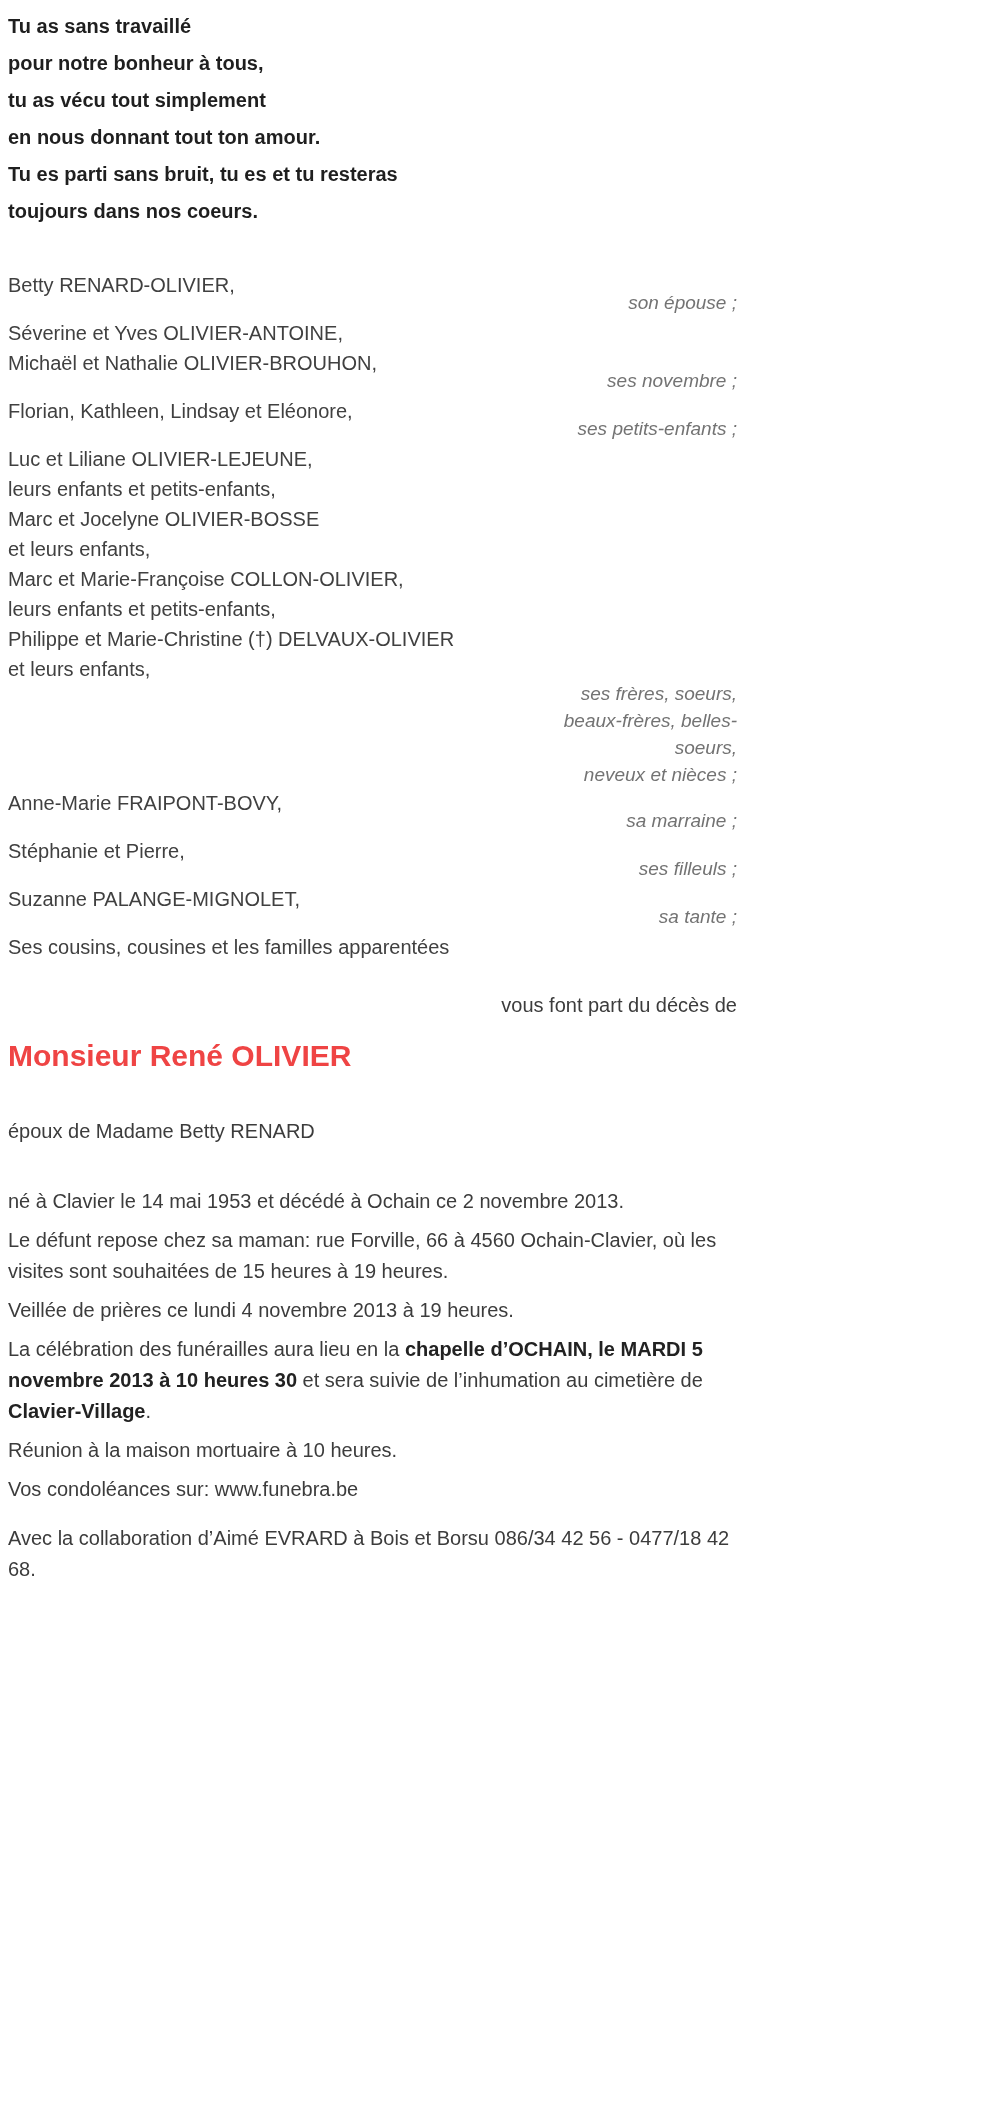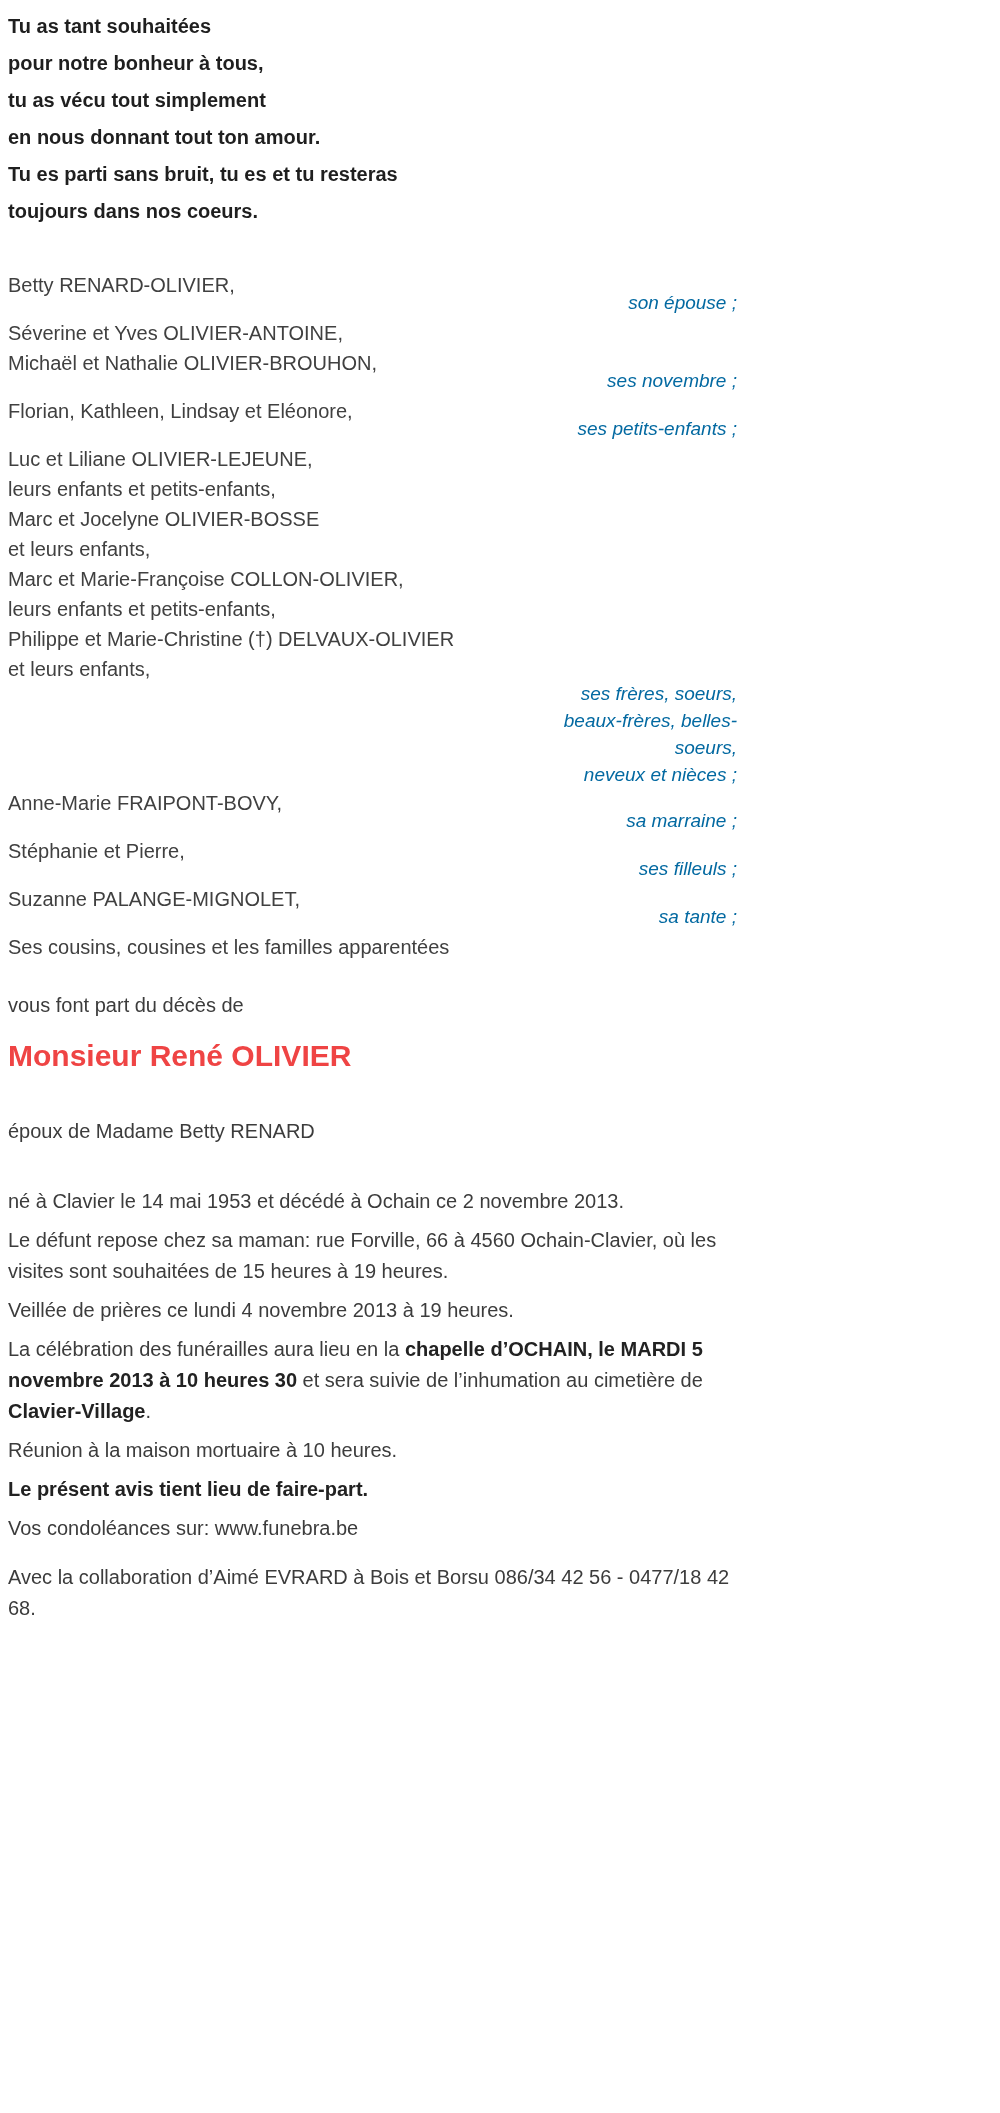--- a/index.html
+++ b/index.html
@@ -43,35 +43,36 @@
     font-size: 20px;
     line-height: 30px;
     color: #404040;
   }
   .relation {
     font-size: 19px;
     font-style: italic;
     text-align: right;
     line-height: 30px;
     margin-top: -12px;
-    color: #0369a1;
+    color: #737373;
   }
   .relation-block {
     margin-top: -4px;
   }
   .relation-block .relation {
     margin-top: 0;
     line-height: 27px;
   }
 
   
   .intro {
     font-size: 20px;
     line-height: 30px;
     margin: 0 0 18px 0;
+    text-align: right;
   }
   .deceased {
     font-size: 30px;
     font-weight: 700;
     color: #ef4444;
     margin: 0 0 42px 0;
     line-height: 36px;
   }
   .spouse {
     font-size: 20px;
@@ -96,21 +97,21 @@
   .collab {
     margin-top: 18px;
   }
 </style>
 </head>
 <body>
 
 <div class="page">
 
   <div class="poem">
-    <div class="poem-line">Tu as tant souhaitées</div>
+    <div class="poem-line">Tu as sans travaillé</div>
     <div class="poem-line">pour notre bonheur à tous,</div>
     <div class="poem-line">tu as vécu tout simplement</div>
     <div class="poem-line">en nous donnant tout ton amour.</div>
     <div class="poem-line">Tu es parti sans bruit, tu es et tu resteras</div>
     <div class="poem-line">toujours dans nos coeurs.</div>
   </div>
 
   <div class="relatives">
 
     <section class="group">
@@ -178,21 +179,20 @@
     <p class="detail">né à Clavier le 14 mai 1953 et décédé à Ochain ce 2 novembre 2013.</p>
 
     <p class="detail">Le défunt repose chez sa maman: rue Forville, 66 à 4560 Ochain-Clavier, où les visites sont souhaitées de 15 heures à 19 heures.</p>
 
     <p class="detail">Veillée de prières ce lundi 4 novembre 2013 à 19 heures.</p>
 
     <p class="detail"><span>La célébration des funérailles aura lieu en la </span><span class="b">chapelle d’OCHAIN, le MARDI 5 novembre 2013 à 10 heures 30</span><span> et sera suivie de l’inhumation au cimetière de </span><span class="b">Clavier-Village</span><span>.</span></p>
 
     <p class="detail">Réunion à la maison mortuaire à 10 heures.</p>
 
-    <p class="detail bold">Le présent avis tient lieu de faire-part.</p>
 
     <p class="detail">Vos condoléances sur: www.funebra.be</p>
 
     <p class="detail collab">Avec la collaboration d’Aimé EVRARD à Bois et Borsu 086/34 42 56 - 0477/18 42 68.</p>
 
   </div>
 
 </div>
 
 </body></html>

